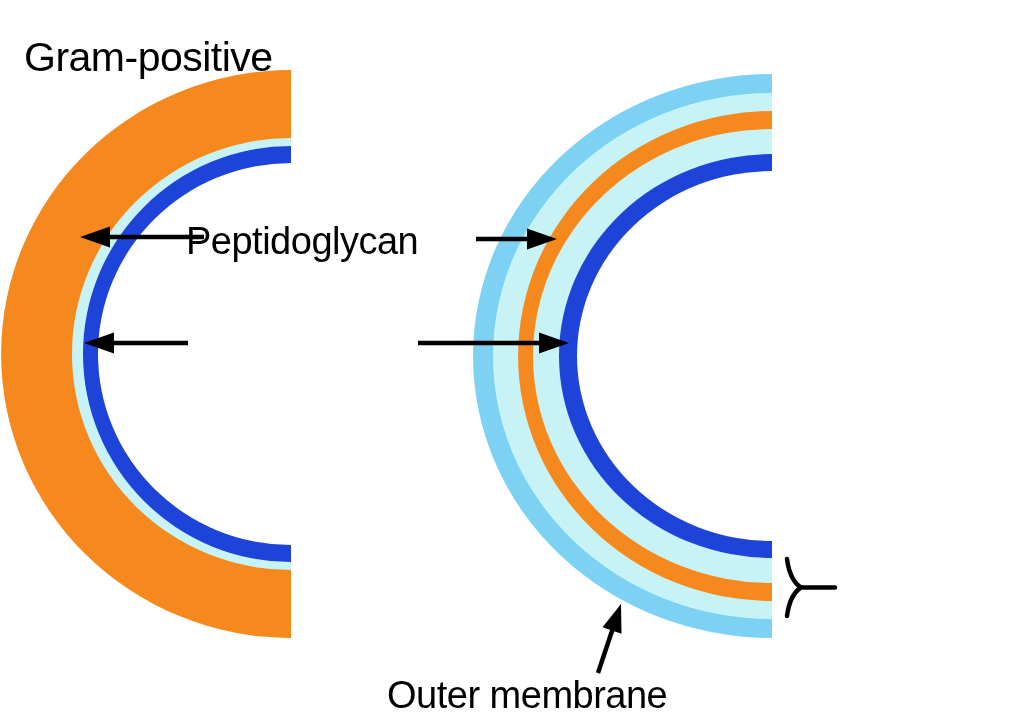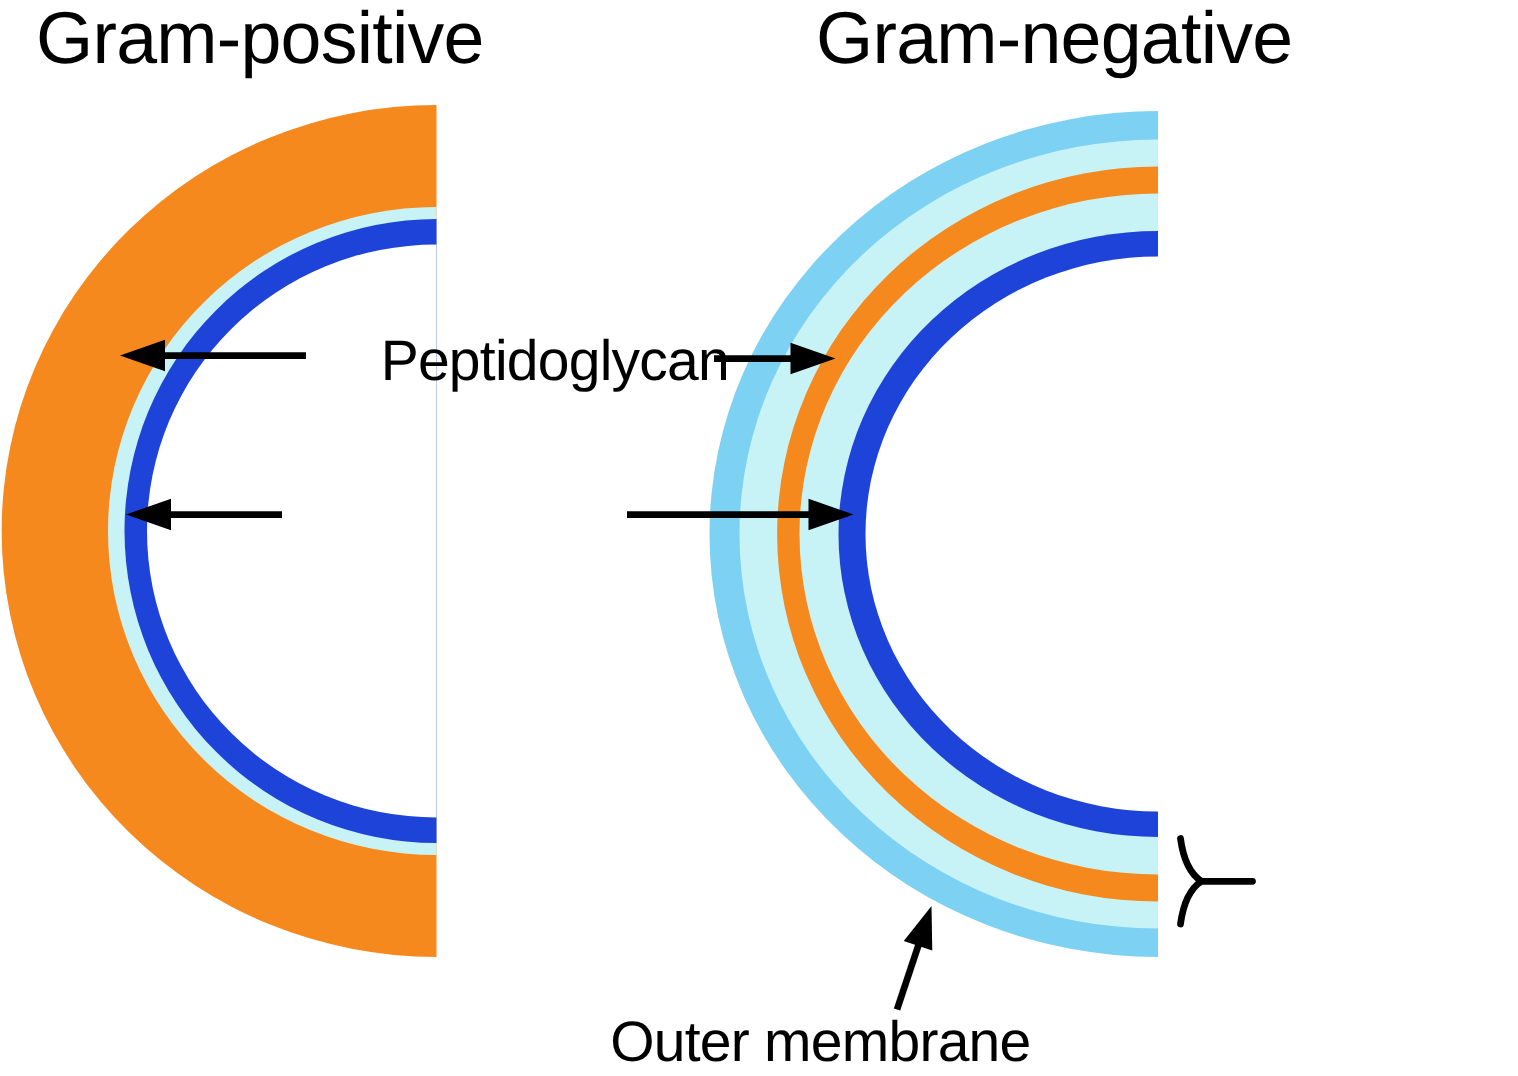--- a/index.html
+++ b/index.html
@@ -16,30 +16,31 @@
     position: absolute;
     left: 0; top: 0;
     width: 1012px; height: 717px;
   }
   .lbl {
     position: absolute;
     color: #000000;
     white-space: nowrap;
   }
   .title {
-    font-size: 49px;
+    font-size: 41px;
     line-height: 48px;
     letter-spacing: -0.5px;
+    margin-top: 31px;
   }
   .caption {
     font-size: 38px;
     line-height: 48px;
     letter-spacing: -0.5px;
   }
-  .centered { text-align: right; white-space: normal; }
+  .centered { text-align: left; white-space: normal; }
   #title-gram-positive { left: 24px;  top: 2px; }
   #title-gram-negative { left: 544px; top: 2px; }
   #label-peptidoglycan { left: 186px; top: 217px; width: 300px; }
   #label-cytoplasmic   { left: 152px; top: 291px; width: 300px; line-height: 52px; }
   #label-outer-membrane{ left: 387px; top: 671px; width: 300px; }
   #label-periplasm     { left: 843px; top: 564px; }
 </style>
 </head>
 <body>
 
@@ -89,21 +90,20 @@
         <line x1="598" y1="673" x2="613" y2="628"></line>
         <polygon points="621,604 621.5,633.7 602.5,627.3" stroke="none"></polygon>
       </g>
 
       <path d="M 787 559 C 789 574 794 583 801 587.5 L 835 587.5 M 787 616 C 789 601 794 592 801 587.5" fill="none" stroke-linecap="round" stroke-linejoin="round"></path>
     </g>
   </svg>
 
   <div class="lbl title" id="title-gram-positive">Gram-positive</div>
 
-  <div class="lbl title" id="title-gram-negative">Gram-negative</div>
 
   <div class="lbl caption centered" id="label-peptidoglycan">Peptidoglycan</div>
 
 
   <div class="lbl caption centered" id="label-outer-membrane">Outer membrane</div>
 
 
 </div>
 
 </body></html>

